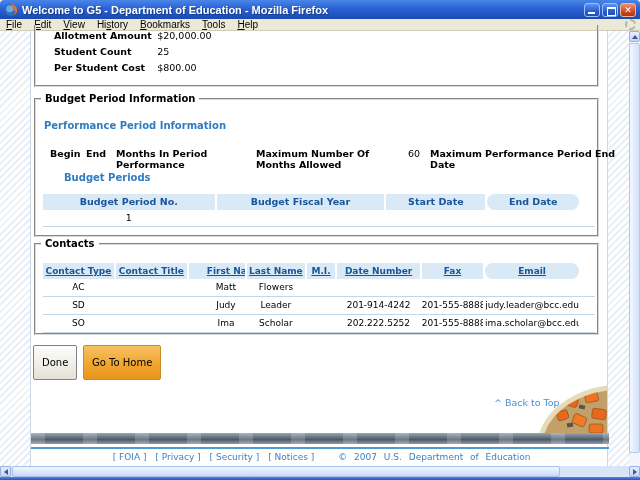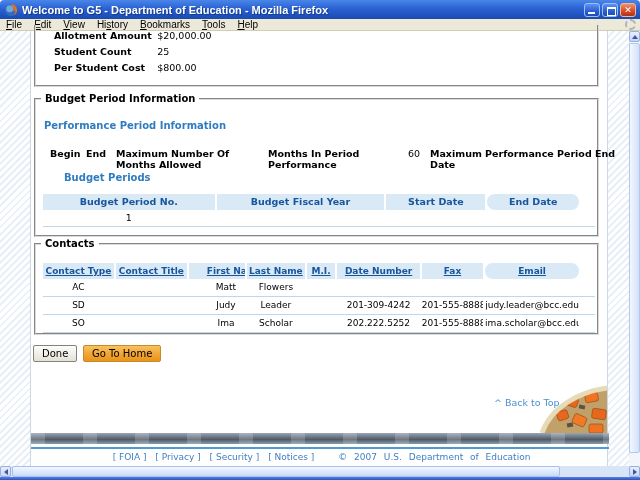--- a/index.html
+++ b/index.html
@@ -62,21 +62,21 @@
   .tdata .tcell { height:16px; line-height:16px; font-size:9.5px; }
   .bud .c1{width:180px;} .bud .c2{width:176px;} .bud .c3{width:104px;} .bud .c4{width:96px;}
   .con .c1{width:74px;} .con .c2{width:74px;} .con .c3{width:58px;padding-left:18px;} .con .c4{width:60px;}
   .con .c5{width:30px;} .con .c6{width:86px;} .con .c7{width:64px;} .con .c8{width:98px; font-size:9px;}
   .con.thead .tcell { text-decoration:underline; font-size:9px; }
   .con.tdata .tcell { height:17px; line-height:17px; font-size:9px; }
 
   .fs3 { top:207px; height:97px; }
 
   
-  .btn { position:absolute; top:314px; height:17px; font:10px "DejaVu Sans", sans-serif;
+  .btn { position:absolute; top:314px; height:35px; font:10px "DejaVu Sans", sans-serif;
     border:1px solid #828282; border-radius:2px; padding:0 8px; cursor:pointer; }
   .btn-done { left:2px; background:linear-gradient(180deg,#fdfdfb,#e4e2d6); }
   .btn-home { left:52px; background:linear-gradient(180deg,#f8c160,#f0a32e 60%,#e8941e);
     border-color:#c98a28;text-align:center; }
 
   
   .backtop { position:absolute; left:463px; top:366px; color:#4a90d0; font-size:9.5px; white-space:nowrap; }
   .chairs { position:absolute; right:0; top:354px; width:70px; height:48px; }
   .metalbar { position:absolute; left:0; top:402px; width:578px; height:11px;
     background:
@@ -156,22 +156,22 @@
           <span class="val">$800.00</span>
         </div>
       </div>
 
       <fieldset class="fs fs2">
         <legend>Budget Period Information</legend>
         <div class="bluehead" style="top:16px;">Performance Period Information</div>
         <div class="fldrow">
           <span class="fl w-begin">Begin</span>
           <span class="fl w-end">End</span>
+          <span class="fl w-months">Months In Period Performance</span>
           <span class="fl w-maxm">Maximum Number Of Months Allowed</span>
-          <span class="fl w-months">Months In Period Performance</span>
           <span class="w-val">60</span>
           <span class="fl w-maxe">Maximum Performance Period End Date</span>
         </div>
         <div class="bluehead" style="top:68px;padding-left:20px;">Budget Periods</div>
         <div class="dtable" style="top:90px; width:552px;">
           <div class="trow thead bud">
             <span class="tcell c1">Budget Period No.</span>
             <span class="tcell c2">Budget Fiscal Year</span>
             <span class="tcell c3">Start Date</span>
             <span class="tcell c4">End Date</span>
@@ -207,21 +207,21 @@
             <span class="tcell c6"></span>
             <span class="tcell c7"></span>
             <span class="tcell c8"></span>
           </div>
           <div class="trow tdata con">
             <span class="tcell c1">SD</span>
             <span class="tcell c2"></span>
             <span class="tcell c3">Judy</span>
             <span class="tcell c4">Leader</span>
             <span class="tcell c5"></span>
-            <span class="tcell c6">201-309-4242</span>
+            <span class="tcell c6">201-914-4242</span>
             <span class="tcell c7">201-555-8888</span>
             <span class="tcell c8">judy.leader@bcc.edu</span>
           </div>
           <div class="trow tdata con">
             <span class="tcell c1">SO</span>
             <span class="tcell c2"></span>
             <span class="tcell c3">Ima</span>
             <span class="tcell c4">Scholar</span>
             <span class="tcell c5"></span>
             <span class="tcell c6">202.222.5252</span>

